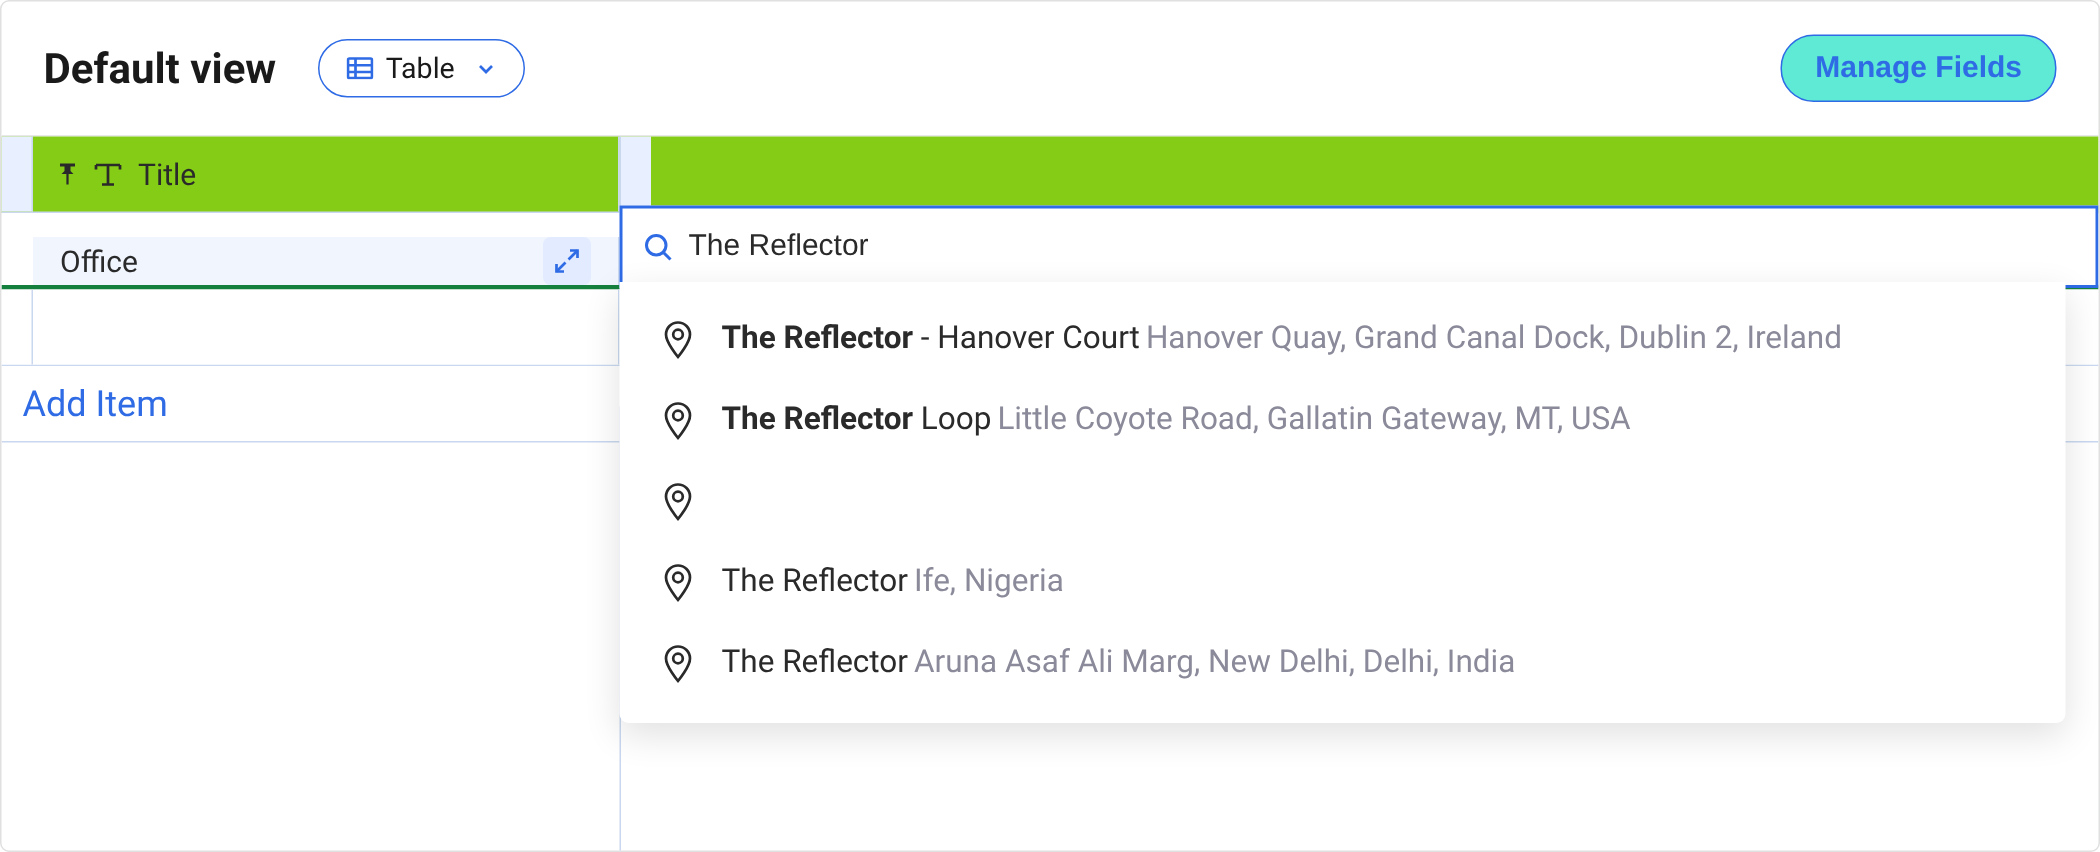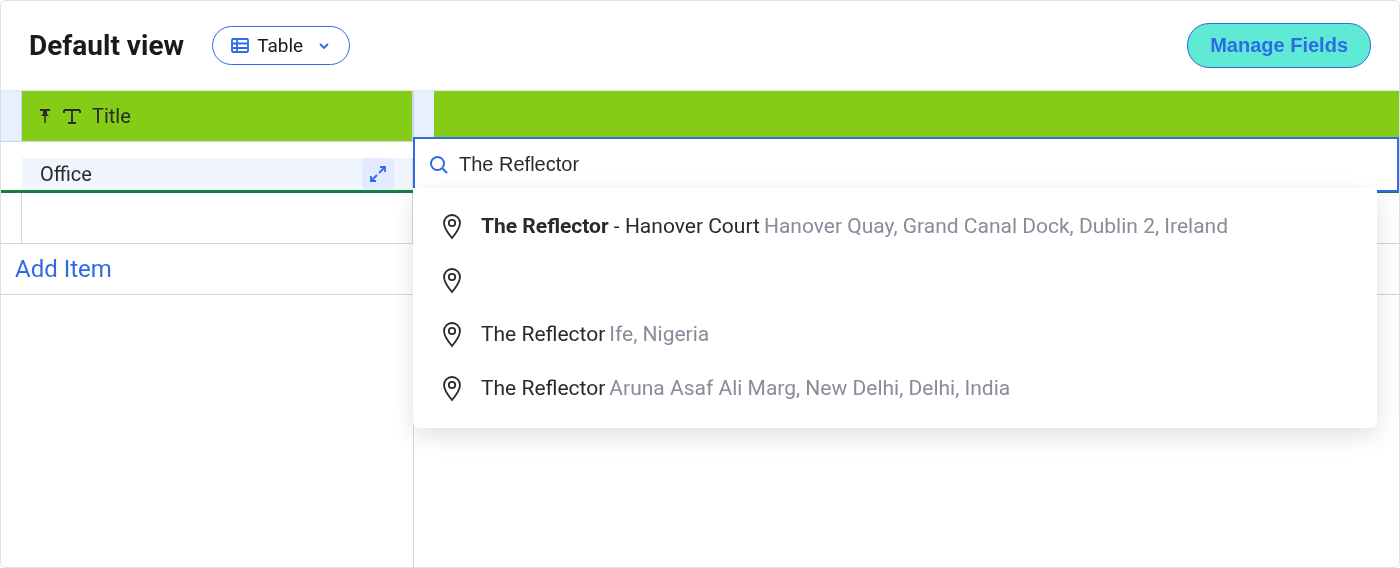--- a/index.html
+++ b/index.html
@@ -327,20 +327,27 @@
       <path d="M11 1 C15.5 1 19 4.5 19 9 C19 14.5 11 24 11 24 C11 24 3 14.5 3 9 C3 4.5 6.5 1 11 1 Z"></path>
       <circle cx="11" cy="9" r="3.2"></circle>
     </svg>
     <span class="main-text"><span class="bold">The Reflector</span><span> - Hanover Court</span><span class="secondary">Hanover Quay, Grand Canal Dock, Dublin 2, Ireland</span></span>
   </div>
   <div class="dropdown-item">
     <svg class="dd-pin" viewBox="0 0 22 26" fill="none" stroke="#2a2a2a" stroke-width="1.8">
       <path d="M11 1 C15.5 1 19 4.5 19 9 C19 14.5 11 24 11 24 C11 24 3 14.5 3 9 C3 4.5 6.5 1 11 1 Z"></path>
       <circle cx="11" cy="9" r="3.2"></circle>
     </svg>
+    <span class="main-text"><span class="bold">The Reflector</span><span> Loop</span><span class="secondary">Little Coyote Road, Gallatin Gateway, MT, USA</span></span>
+  </div>
+  <div class="dropdown-item">
+    <svg class="dd-pin" viewBox="0 0 22 26" fill="none" stroke="#2a2a2a" stroke-width="1.8">
+      <path d="M11 1 C15.5 1 19 4.5 19 9 C19 14.5 11 24 11 24 C11 24 3 14.5 3 9 C3 4.5 6.5 1 11 1 Z"></path>
+      <circle cx="11" cy="9" r="3.2"></circle>
+    </svg>
   </div>
   <div class="dropdown-item">
     <svg class="dd-pin" viewBox="0 0 22 26" fill="none" stroke="#2a2a2a" stroke-width="1.8">
       <path d="M11 1 C15.5 1 19 4.5 19 9 C19 14.5 11 24 11 24 C11 24 3 14.5 3 9 C3 4.5 6.5 1 11 1 Z"></path>
       <circle cx="11" cy="9" r="3.2"></circle>
     </svg>
     <span class="main-text"><span class="bold"></span><span>The Reflector</span><span class="secondary">Ife, Nigeria</span></span>
   </div>
   <div class="dropdown-item">
     <svg class="dd-pin" viewBox="0 0 22 26" fill="none" stroke="#2a2a2a" stroke-width="1.8">

